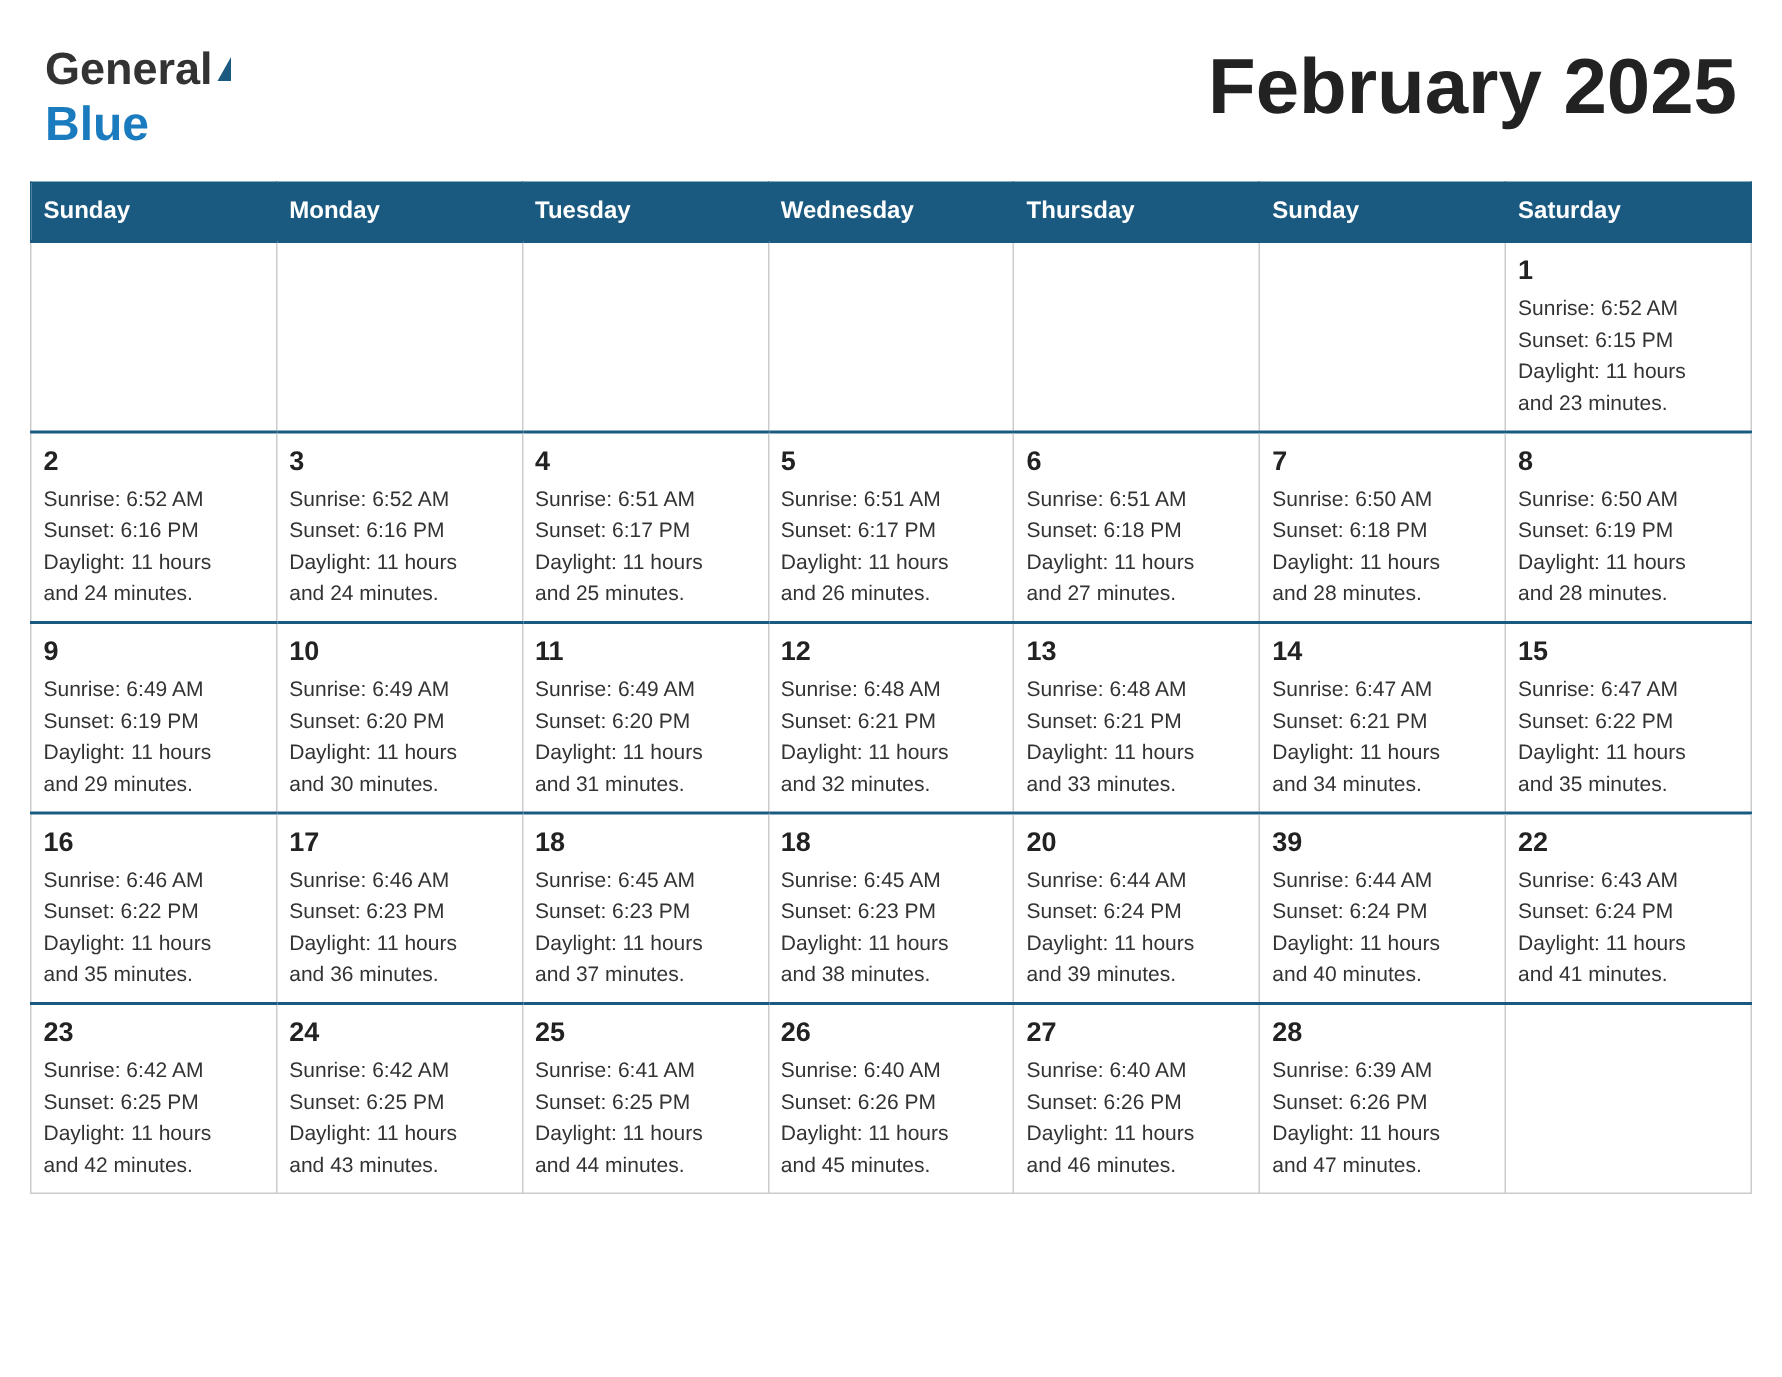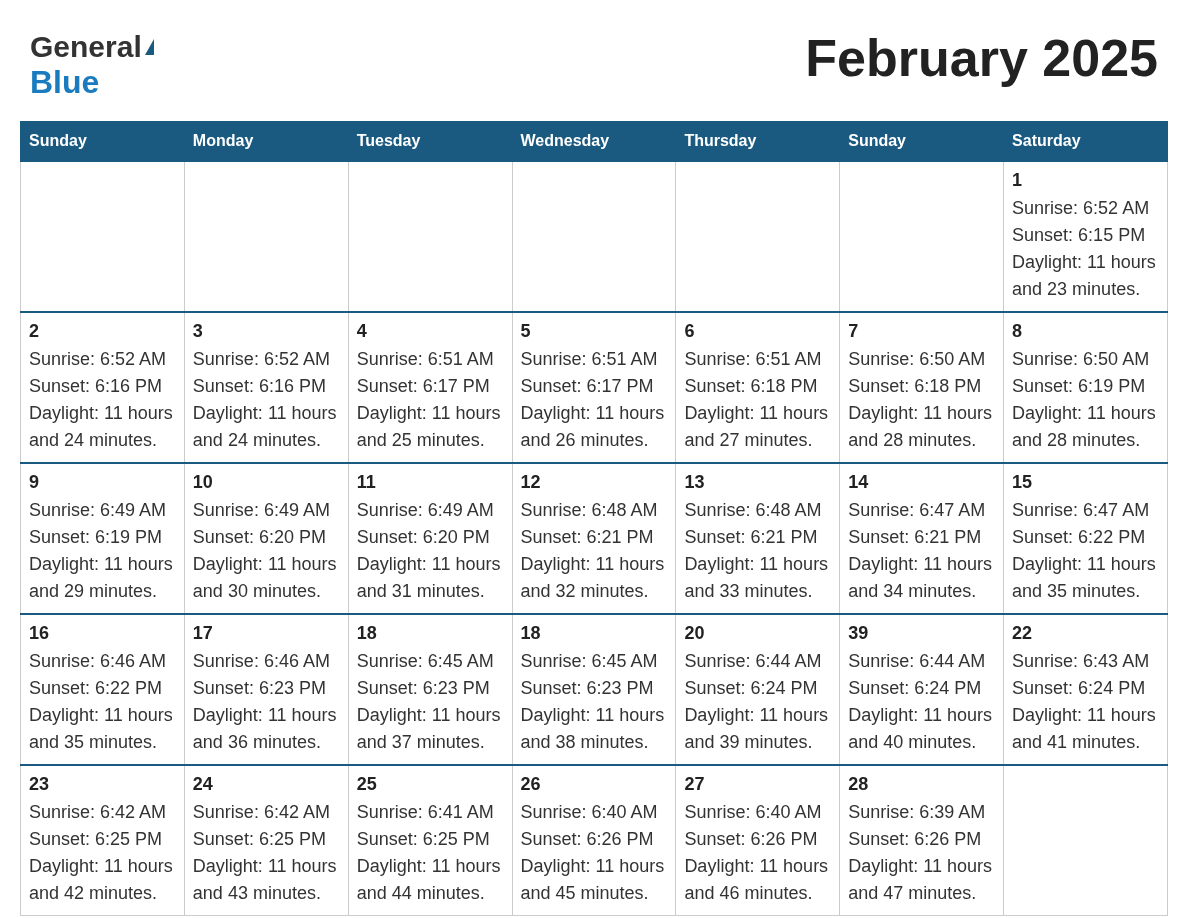--- a/index.html
+++ b/index.html
@@ -62,21 +62,21 @@
       color: #333;
     }
     .day-number {
       font-size: 18px;
       font-weight: bold;
       color: #222;
       margin-bottom: 4px;
       display: block;
     }
     .day-info {
-      font-size: 18px;
+      font-size: 14px;
       color: #333;
       line-height: 1.5;
     }
     .empty-cell {
       background: #fff;
     }
     tr.week-row td {
       border-top: 2px solid #1a5a80;
     }
     .logo-row {

